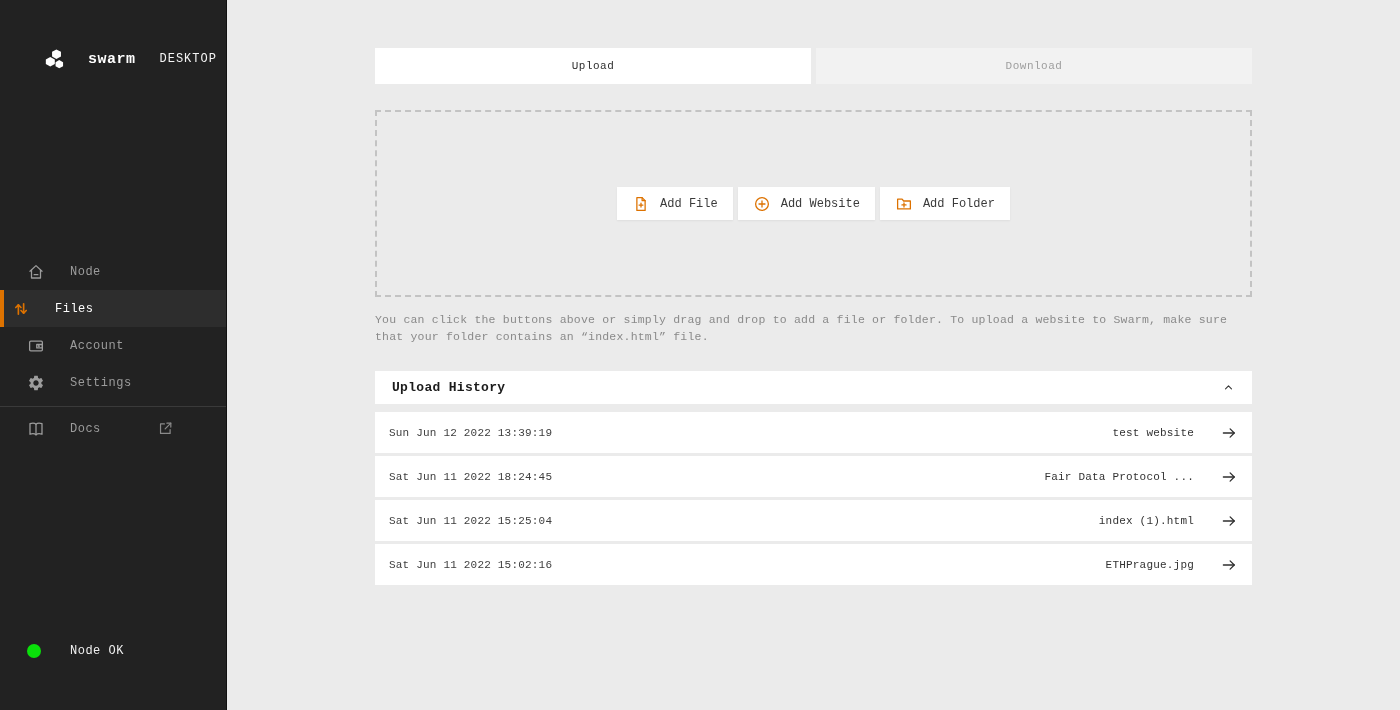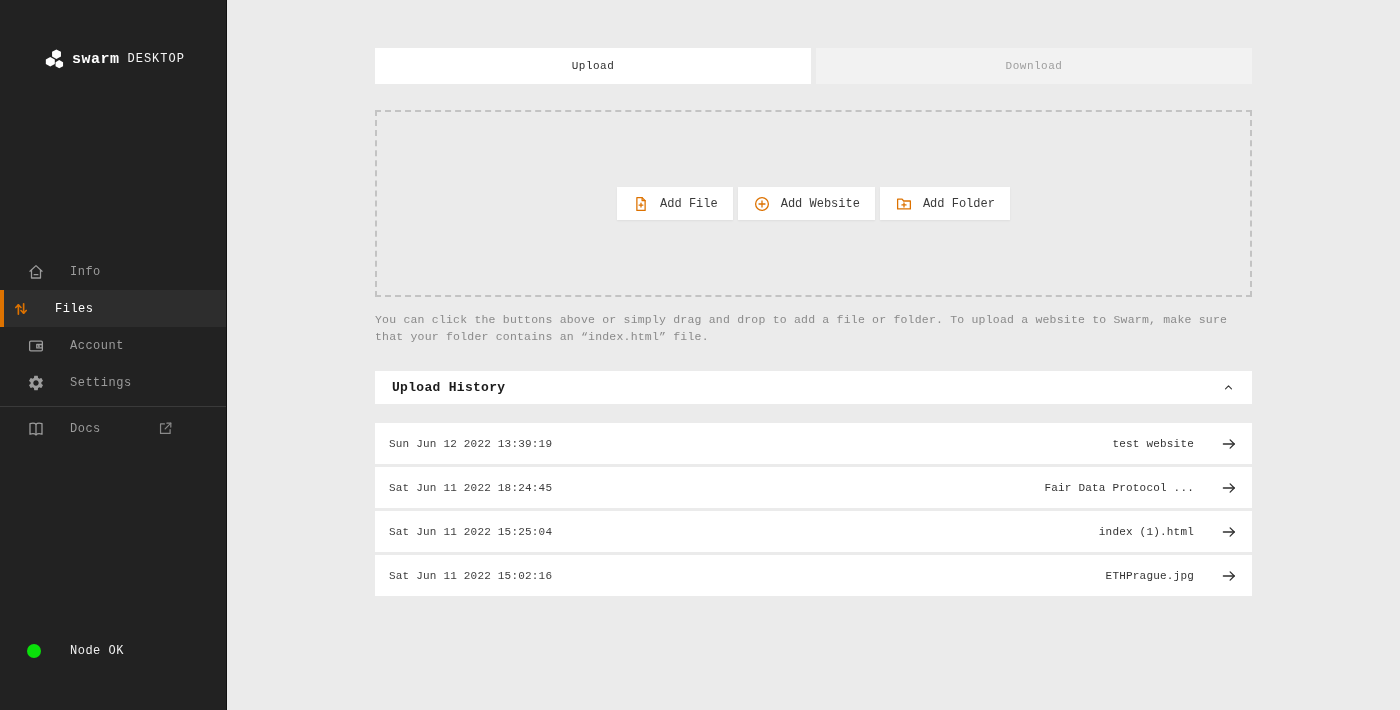--- a/index.html
+++ b/index.html
@@ -8,21 +8,21 @@
     font-family: "Liberation Mono", "DejaVu Sans Mono", monospace;
     background:#ebebeb;
   }
   .app { display:flex; width:1400px; height:710px; }
 
   
   .sidebar {
     width:227px; height:710px; background:#222222; position:relative;
     border-right:1px solid #111; flex-shrink:0;
   }
-  .logo { position:absolute; top:48px; left:44px; display:flex; align-items:center; gap:6px; }
+  .logo { position:absolute; top:48px; left:44px; display:flex; align-items:center; gap:22px; }
   .logo svg { display:block; }
   .logo-text { color:#fff; font-size:15px; font-weight:bold; letter-spacing:0.5px; }
   .logo-suffix { color:#f5f5f5; font-size:12px; font-weight:normal; letter-spacing:1px; margin-left:2px; }
 
   .nav { position:absolute; top:253px; left:0; width:100%; }
   .nav-item {
     height:37px; display:flex; align-items:center; padding-left:23px;
     border-left:4px solid transparent; color:#9c9c9c; cursor:pointer; font-size:12px;
   }
   .nav-item .ico { width:18px; height:18px; display:flex; align-items:center; justify-content:center; color:#9c9c9c; }
@@ -66,21 +66,21 @@
   }
 
   .history { margin-top:26px; }
   .history-header {
     height:33px; background:#ffffff; display:flex; align-items:center;
     justify-content:space-between; padding:0 17px; cursor:pointer;
   }
   .history-title { font-size:13px; font-weight:bold; color:#1c1c1c; letter-spacing:0.3px; }
   .history-header .chev { display:flex; color:#333; }
 
-  .history-rows { margin-top:19px; }
+  .history-rows { margin-top:8px; }
   .history-row {
     height:41px; background:#ffffff; margin-bottom:3px;
     display:flex; align-items:center; justify-content:space-between;
     padding:0 14px 0 14px; font-size:11px; cursor:pointer;
   }
   .row-date { color:#3d3d3d; letter-spacing:0.2px; }
   .row-right { display:flex; align-items:center; gap:26px; }
   .row-name { color:#333333; letter-spacing:0.2px; }
   .row-right .arrow { display:flex; color:#2f2f2f; }
 
@@ -108,21 +108,21 @@
     <div class="nav">
 
       <div class="nav-item">
         <span class="ico">
           <svg class="stroke-ico" width="18" height="18" viewBox="0 0 24 24">
             <path d="M4 11 L12 3.5 L20 11"></path>
             <path d="M6 9.3 V20 H18 V9.3"></path>
             <path d="M9.5 15.5 H14.5"></path>
           </svg>
         </span>
-        <span class="lbl">Info</span>
+        <span class="lbl">Node</span>
       </div>
 
       <div class="nav-item active">
         <span class="ico">
           <svg class="stroke-ico" width="18" height="18" viewBox="0 0 24 24" style="stroke-width:2.2">
             <path d="M8.5 19 V6.5"></path>
               <path d="M5 10 L8.5 6.5 L12 10"></path>
             <path d="M15.5 5 V17.5"></path>
               <path d="M12 14 L15.5 17.5 L19 14"></path>
           </svg>

